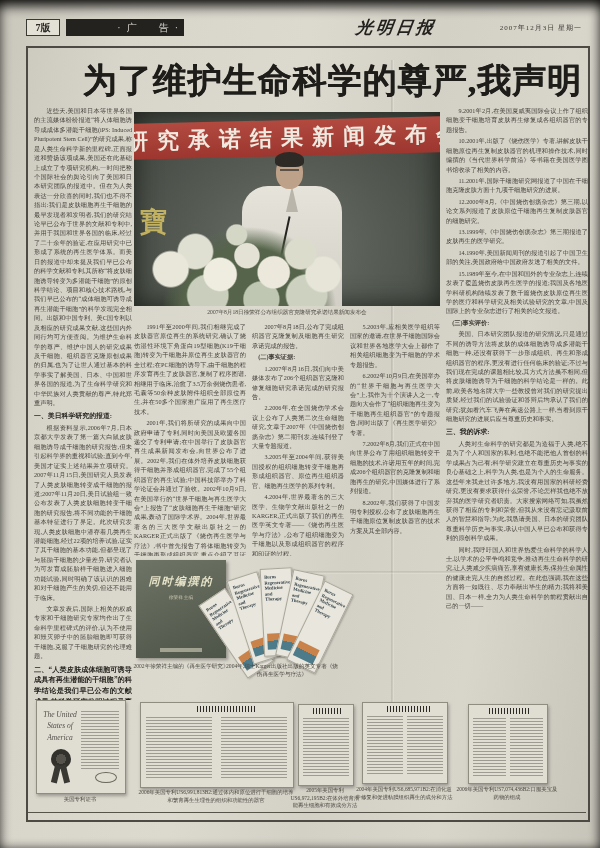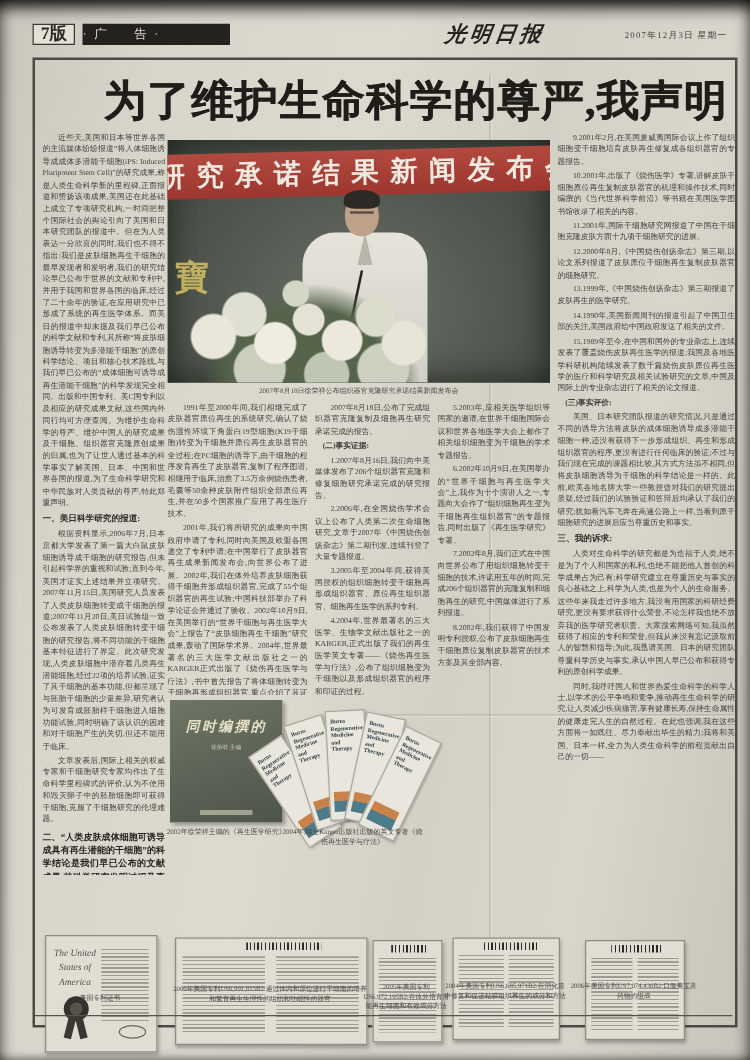--- a/index.html
+++ b/index.html
@@ -6,23 +6,23 @@
   #page{position:relative;width:600px;height:848px;margin:0 auto;overflow:hidden;
     background:linear-gradient(100deg,#c9c6bc 0%,#d8d5cb 18%,#dcd9cf 42%,#d3d0c6 60%,#d8d5cb 78%,#c6c3b9 100%);
     font-family:"Liberation Serif","DejaVu Serif",serif;color:#3f3d37;
     box-shadow:inset 0 16px 12px -10px rgba(8,8,6,.95), inset -10px 0 10px -8px rgba(8,8,6,.6), inset 10px 0 10px -8px rgba(8,8,6,.55), inset 0 -8px 8px -7px rgba(8,8,6,.5);}
   .crease-v,.crease-h{position:absolute;pointer-events:none;}
   .crease-v{left:391px;top:60px;width:3px;height:700px;background:linear-gradient(90deg,transparent,rgba(110,105,95,.35),rgba(245,243,235,.5),transparent);}
   .crease-h{left:300px;top:571px;width:290px;height:3px;background:linear-gradient(180deg,transparent,rgba(110,105,95,.3),rgba(245,243,235,.45),transparent);}
   
   .hdr{position:absolute;top:18px;left:26px;right:12px;height:20px;}
   .pagenum{position:absolute;left:0;top:1px;width:32px;height:15px;border:1px solid #3a3833;background:#e3e0d6;
-    font-size:14px;font-weight:bold;text-align:center;line-height:15px;color:#2c2a25;}
+    font-size:10px;font-weight:bold;text-align:center;line-height:15px;color:#2c2a25;}
   .adbar{position:absolute;left:40px;top:1px;width:118px;height:17px;background:#23221f;color:#dcd9cf;
-    font-size:10px;letter-spacing:6px;text-align:left;line-height:17px;}
+    font-size:10px;letter-spacing:6px;text-align:right;line-height:17px;}
   .masthead{position:absolute;right:152px;top:-2px;font-size:17px;font-weight:bold;font-style:italic;
     letter-spacing:3px;color:#23221e;transform:skewX(-8deg);}
   .dateline{position:absolute;right:6px;top:5px;font-size:7px;color:#3c3a34;letter-spacing:1px;}
   
   .box{position:absolute;left:26px;top:46px;width:560px;height:772px;border:2px solid #4c4a43;background:transparent;}
   .headline{position:absolute;left:30px;top:58px;width:552px;text-align:right;font-size:34px;font-weight:700;
     color:#1e1d19;letter-spacing:1px;text-shadow:.6px 0 0 #1e1d19;}
   
   .tcol{position:absolute;overflow:hidden;text-align:justify;font-size:6.2px;line-height:1.52;color:#413f38;}
   .para{margin:0 0 2px 0;text-indent:2em;}
@@ -75,21 +75,21 @@
     transform-origin:50% 95%;box-shadow:1px 1px 2px rgba(40,40,34,.35);overflow:hidden;font-size:4px;color:#2e3c44;}
   .booklet .bt{display:block;margin:5px 3px 0 3px;font-weight:bold;font-size:4.6px;line-height:1.2;}
   .booklet::after{content:"";position:absolute;left:3px;bottom:6px;width:22px;height:16px;
     background:linear-gradient(180deg,#c9824a 0 45%,#4e7b8a 45% 100%);}
   .b1{transform:rotate(-34deg) translateX(-26px);} .b2{transform:rotate(-18deg) translateX(-13px);}
   .b3{transform:rotate(-3deg);} .b4{transform:rotate(12deg) translateX(12px);} .b5{transform:rotate(26deg) translateX(25px);}
   .book-cap{position:absolute;text-align:center;font-size:5.6px;color:#4a4840;line-height:1.45;}
   #bcap1{left:132px;top:662px;width:98px;}
   #bcap2{left:224px;top:662px;width:116px;}
   
-  .cert{position:absolute;background:#e0ddd3;border:1px solid #8f8c80;box-shadow:1px 2px 3px rgba(40,40,34,.35);overflow:hidden;margin-top:48px;}
+  .cert{position:absolute;background:#e0ddd3;border:1px solid #8f8c80;box-shadow:1px 2px 3px rgba(40,40,34,.35);overflow:hidden;}
   .clines{position:absolute;background:repeating-linear-gradient(180deg,rgba(92,90,80,.5) 0 1px,transparent 1px 3px);}
   .barcode{position:absolute;top:3px;height:6px;background:repeating-linear-gradient(90deg,#2b2a26 0 1px,transparent 1px 3px);}
   #cert1{left:36px;top:700px;width:88px;height:92px;}
   .cert1-script{position:absolute;left:6px;top:8px;width:34px;font-family:"Liberation Serif",serif;font-style:italic;
     font-size:7.5px;line-height:1.5;color:#53504a;text-align:center;}
   .rosette{position:absolute;left:14px;top:48px;width:20px;height:20px;border-radius:50%;
     background:radial-gradient(circle,#55534c 0 35%,#33312c 36% 100%);}
   .rosette::before,.rosette::after{content:"";position:absolute;top:16px;width:6px;height:18px;background:#3a3833;}
   .rosette::before{left:2px;transform:rotate(14deg);} .rosette::after{left:11px;transform:rotate(-14deg);}
   .stamp{position:absolute;right:8px;bottom:10px;width:20px;height:9px;border:1px solid #6a675e;border-radius:50%;}

